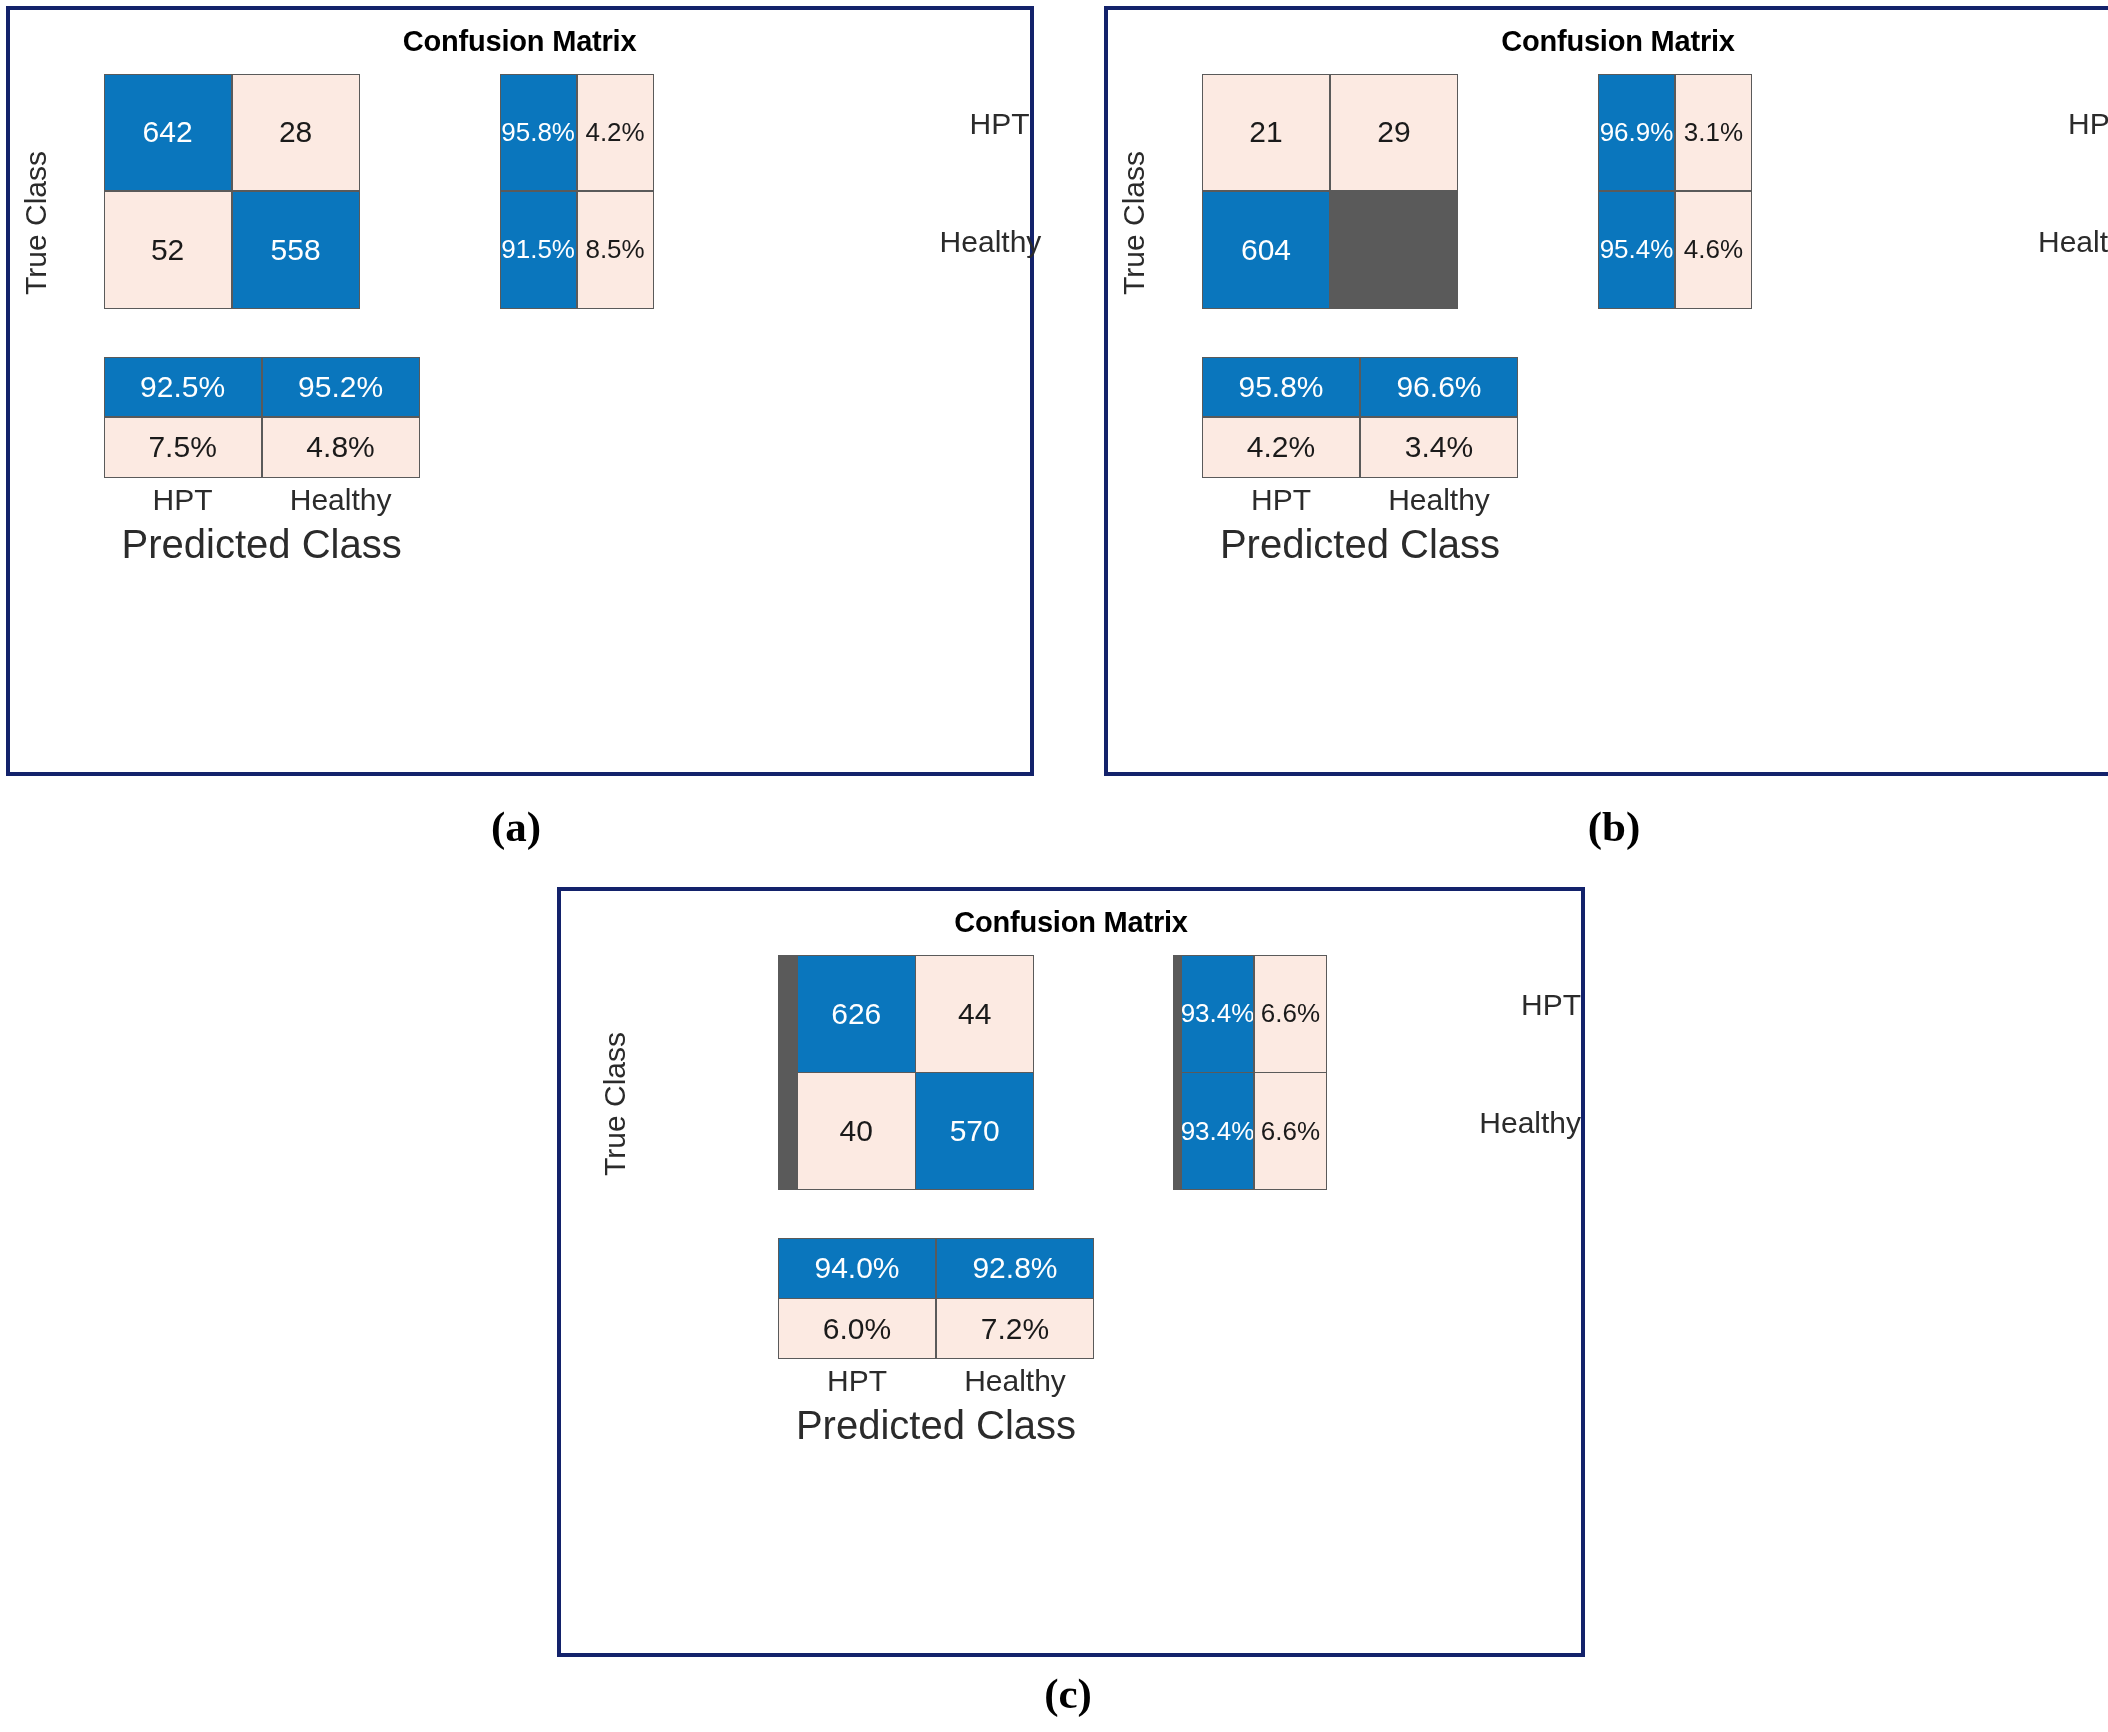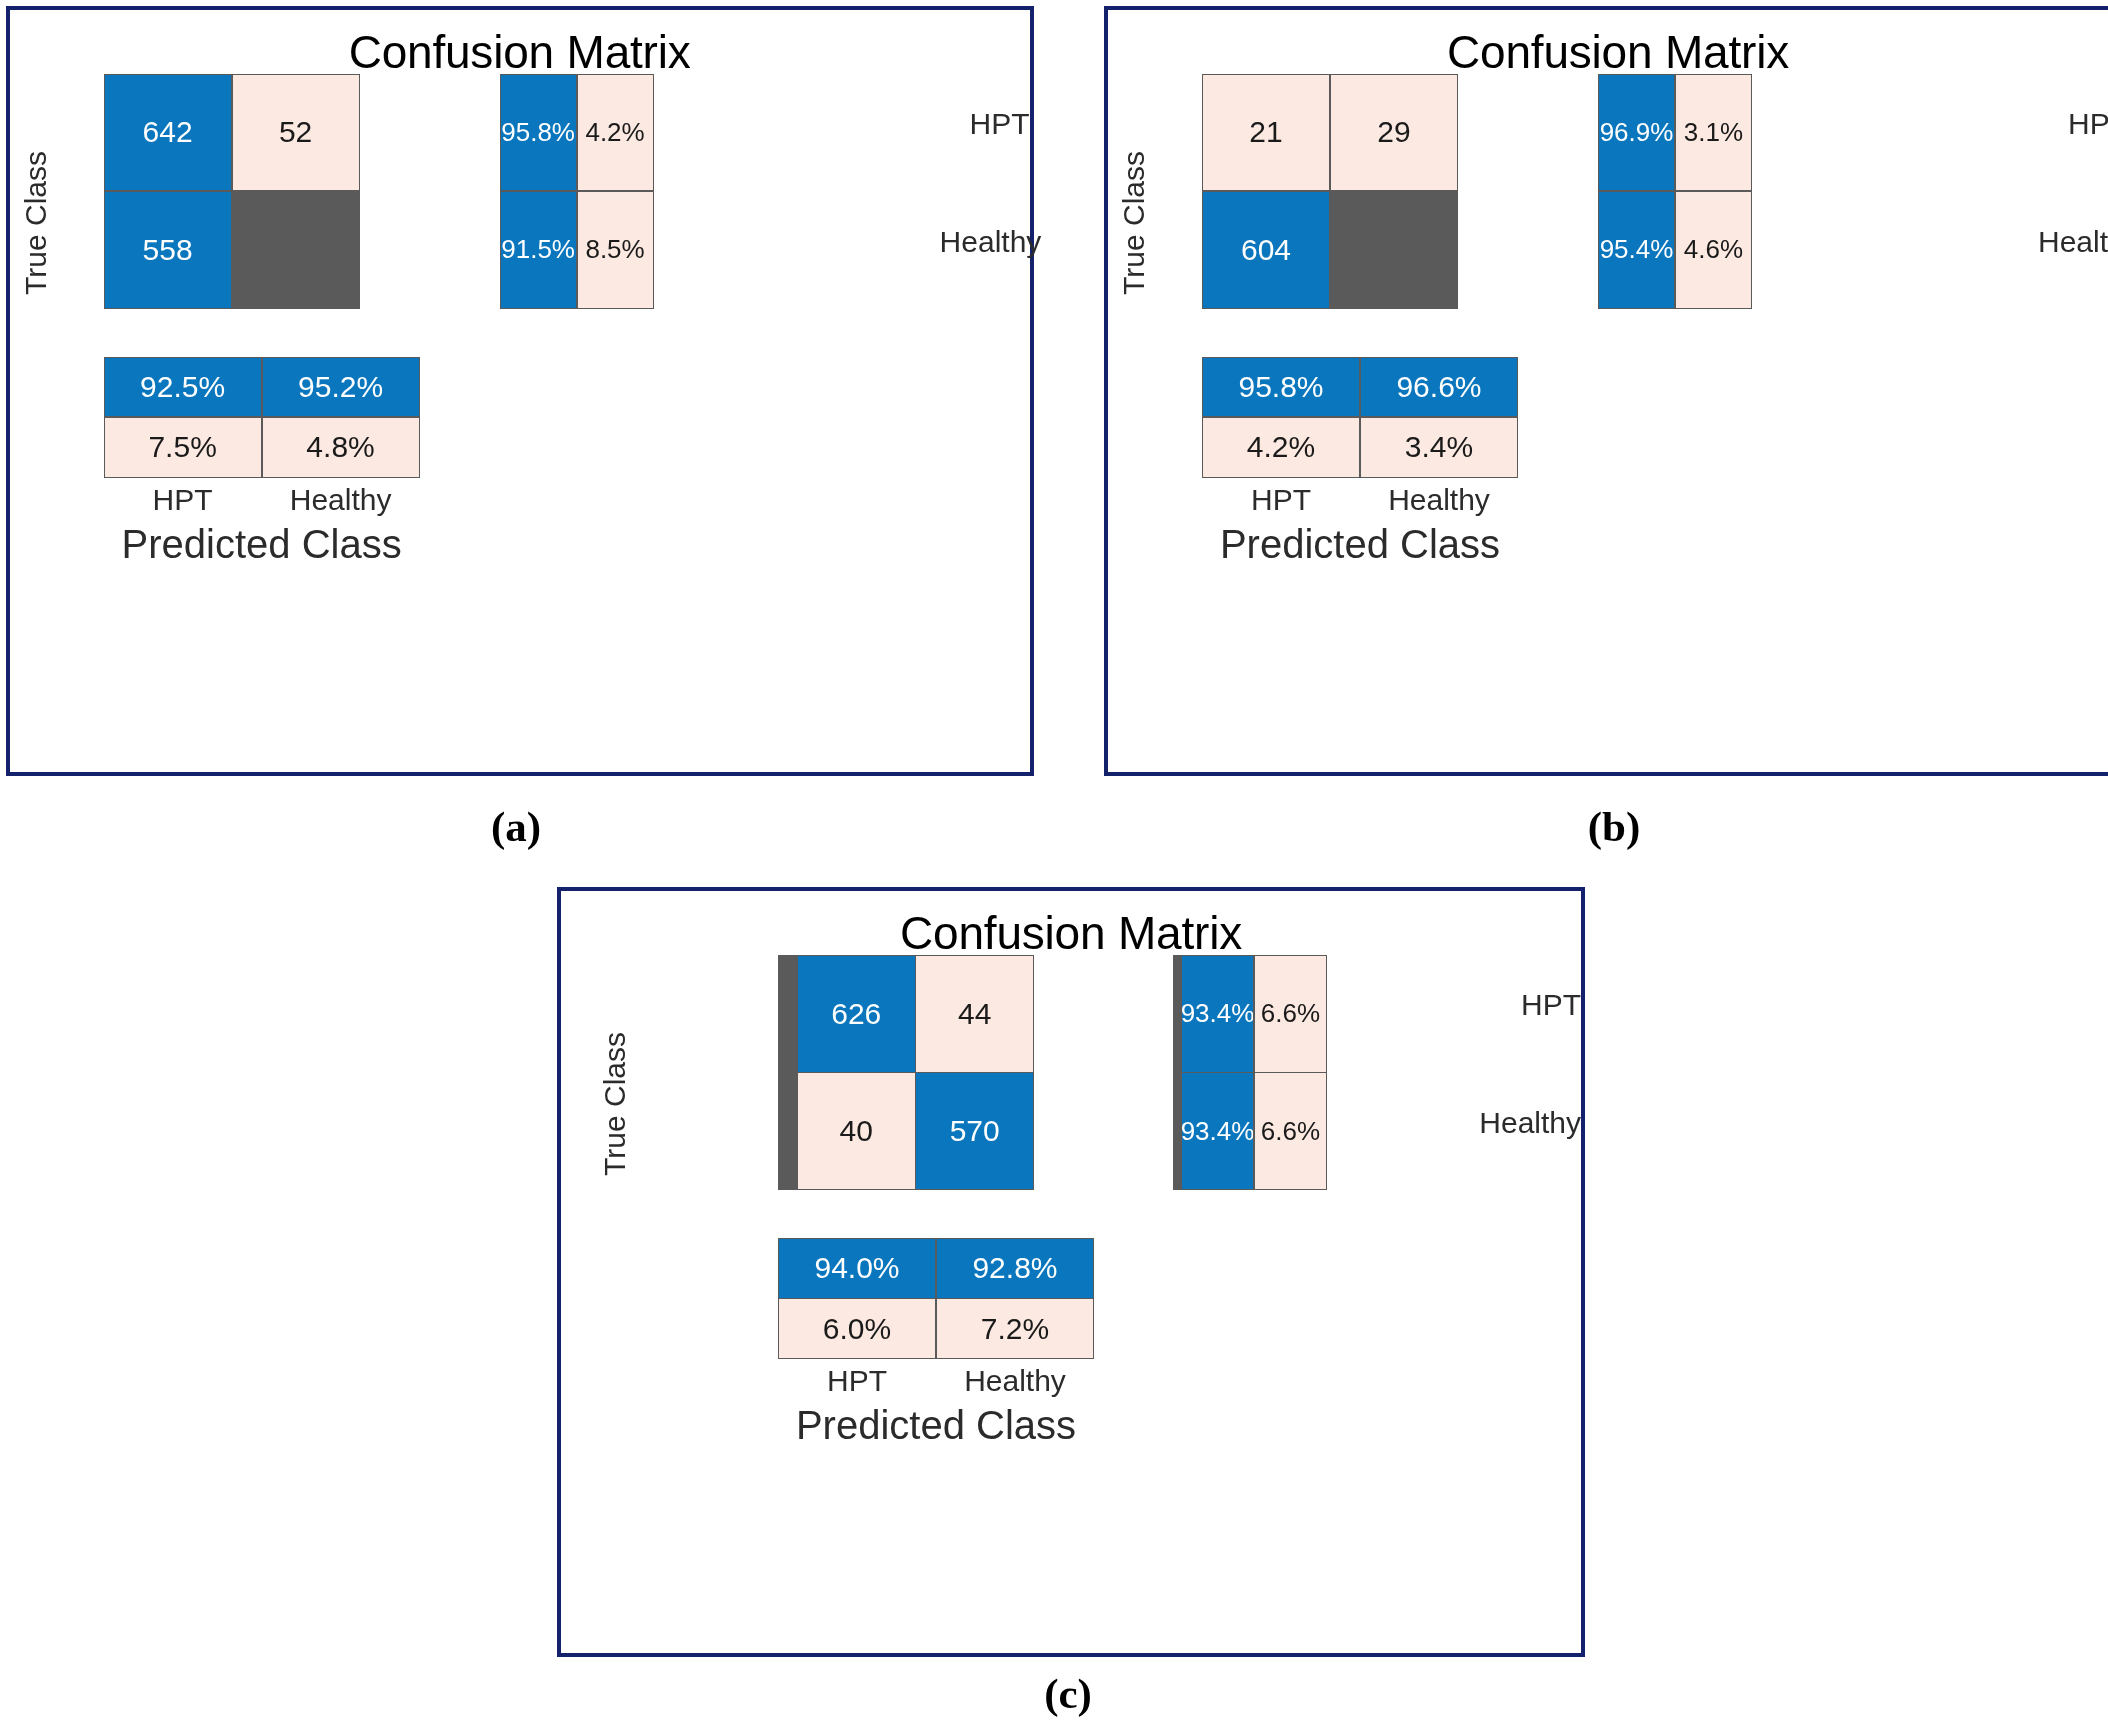--- a/index.html
+++ b/index.html
@@ -25,22 +25,22 @@
   #panel-a { left: 5.6px;   top: 5.6px;   width: 1028px; height: 770px; }
   #panel-b { left: 1104px;top: 5.6px;   width: 1028px; height: 770px; }
   #panel-c { left: 557px; top: 887px; width: 1028px; height: 770px; }
 
   
   .cm-title {
     position: absolute;
     left: 0; right: 0;
     top: 15px;
     text-align: center;
-    font-weight: normal;
-    font-size: 46px;
+    font-weight: bold;
+    font-size: 29px;
     color: #000000;
     letter-spacing: -0.2px;
     font-family: "Liberation Sans", sans-serif;
   }
 
   
   .block {
     position: absolute;
     display: grid;
     box-sizing: border-box;
@@ -159,20 +159,21 @@
 
   <div class="ylabel-wrap">
     <div class="ylabel">True Class</div>
   </div>
 
   <div class="row-label" style="top:97px; width:90px;">HPT</div>
   <div class="row-label" style="top:215px; width:90px;">Healthy</div>
 
   <div class="block main-matrix">
     <div class="cell blue">642</div>
+    <div class="cell pink">28</div>
     <div class="cell pink">52</div>
     <div class="cell blue">558</div>
   </div>
 
   <div class="block recall-block">
     <div class="cell blue">95.8%</div>
     <div class="cell pink">4.2%</div>
     <div class="cell blue">91.5%</div>
     <div class="cell pink">8.5%</div>
   </div>

